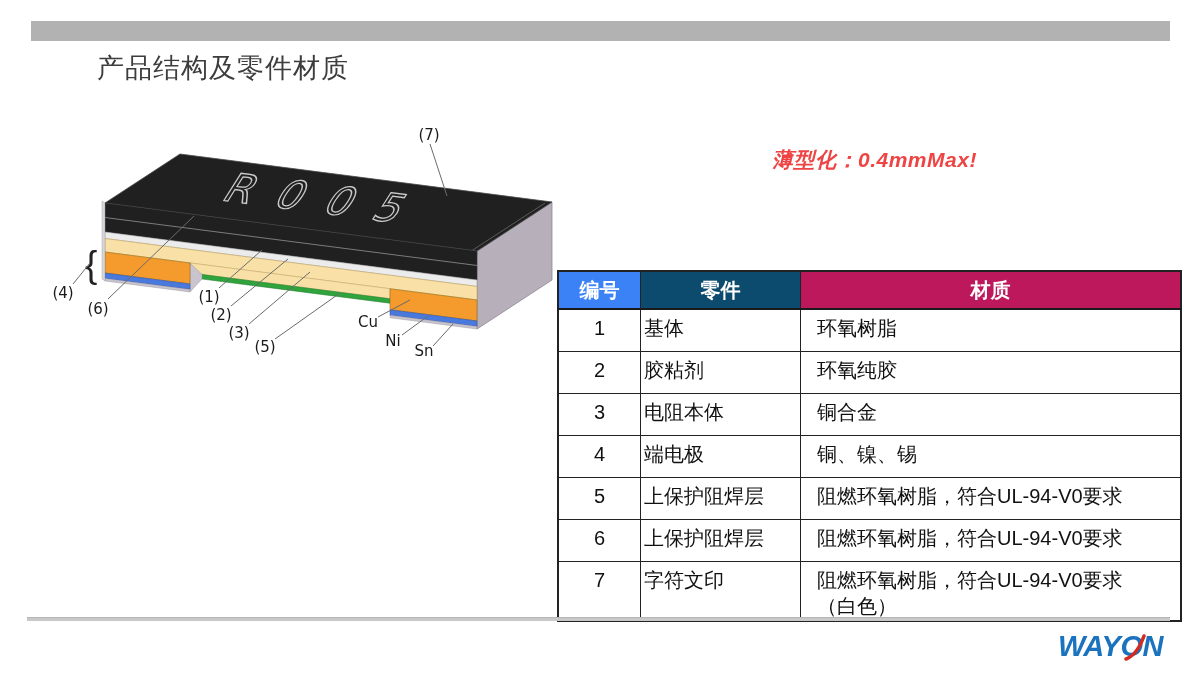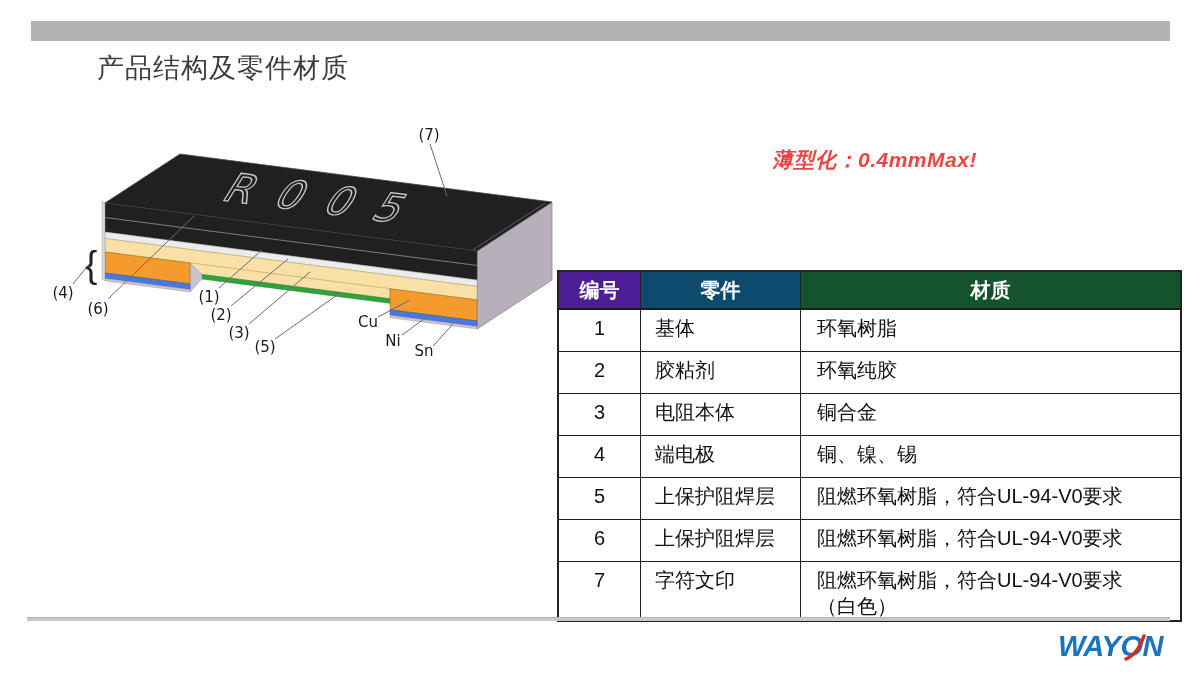--- a/index.html
+++ b/index.html
@@ -22,21 +22,21 @@
     table-layout:fixed;font-size:20px;color:#111;
   }
   .parts-table th,.parts-table td{border:1px solid #222;}
   .parts-table{border:2px solid #222;}
   .parts-table th{
     height:34px;color:#ffffff;font-weight:bold;text-align:center;
     border-bottom:2px solid #1a1a1a;
   }
   .parts-table td{height:35px;vertical-align:top;padding-top:5px;line-height:1.3;}
   .parts-table td.num{text-align:center;}
-  .parts-table td.part{padding-left:14px;}
+  .parts-table td.part{padding-left:3px;}
   .parts-table td.mat{padding-left:16px;white-space:pre-line;}
   .footer-divider{position:absolute;left:27px;top:617px;width:1143px;height:3px;background:#C8C8C8;border-top:1px solid #b5b5b5;}
   .logo-wrap{position:absolute;left:1056px;top:628px;width:116px;height:36px;}
 </style>
 </head>
 <body>
 
 <div class="top-bar"></div>
 
 <div class="page-title">产品结构及零件材质</div>
@@ -95,23 +95,23 @@
     <text x="265" y="352">(5)</text>
     <text x="368" y="327">Cu</text>
     <text x="393" y="346">Ni</text>
     <text x="424" y="356">Sn</text>
   </g>
 </svg>
 
 <table class="parts-table">
   <thead>
     <tr>
-      <th style="width: 79px; background: #4c1d95;">编号</th>
+      <th style="width: 79px; background: #3b82f6;">编号</th>
       <th style="width: 157px; background: #0c4a6e;">零件</th>
-      <th style="width: 377px; background: #14532d;">材质</th>
+      <th style="width: 377px; background: #be185d;">材质</th>
     </tr>
   </thead>
   <tbody id="parts-tbody">
       <tr>
         <td class="num">1</td>
         <td class="part">基体</td>
         <td class="mat">环氧树脂</td>
       </tr>
       <tr>
         <td class="num">2</td>

